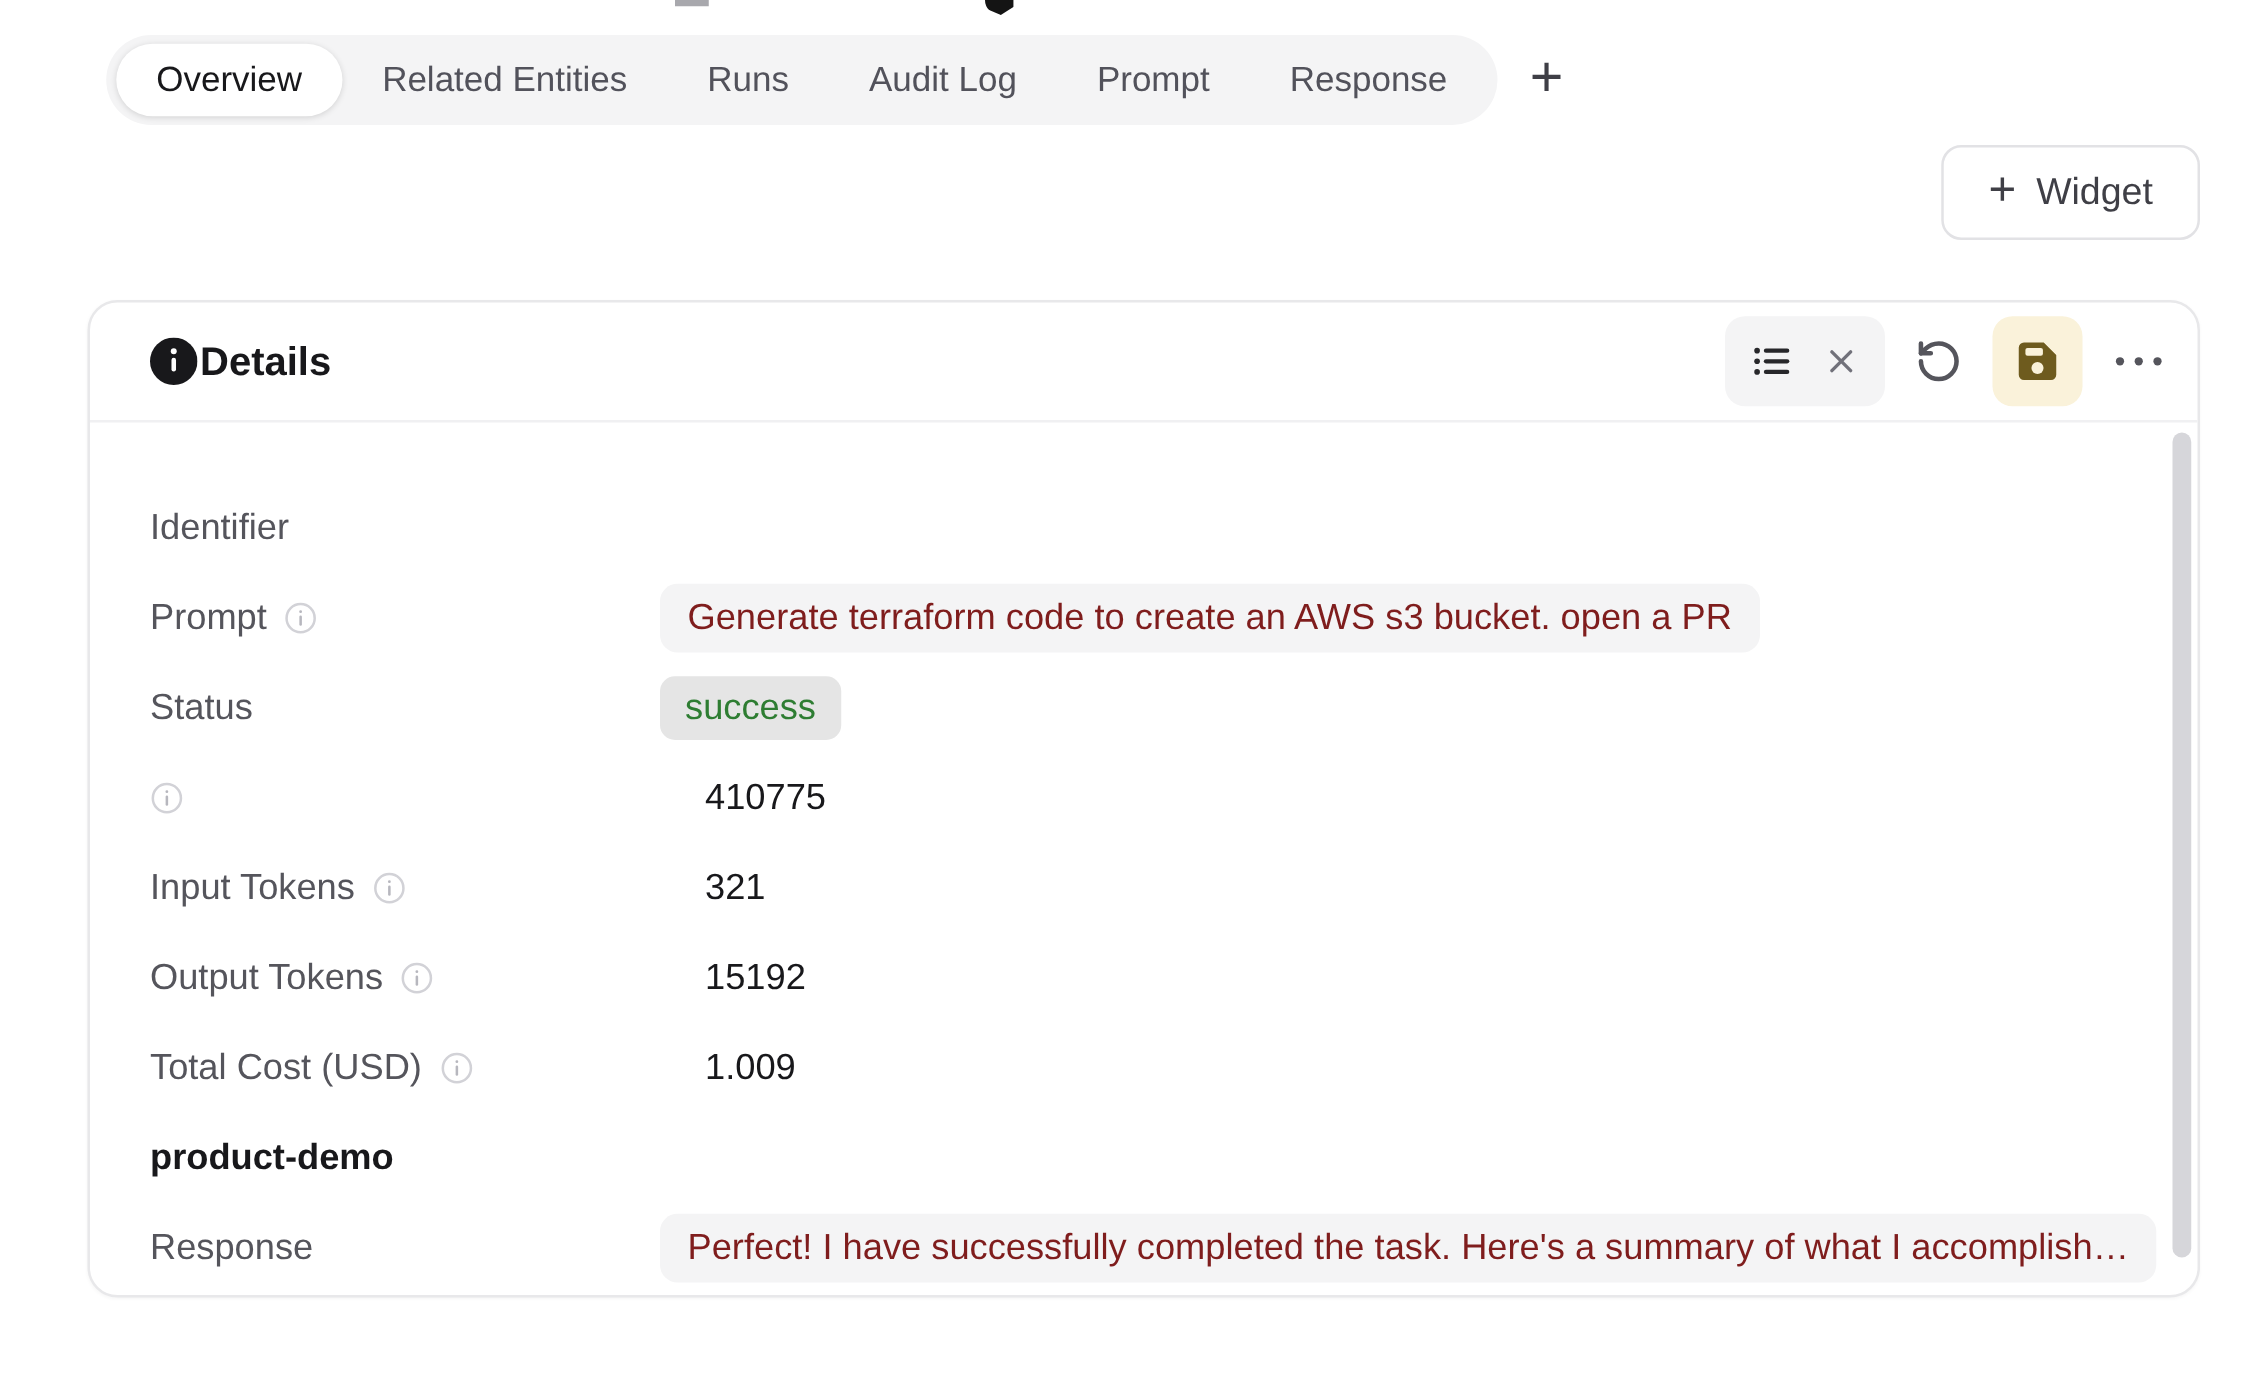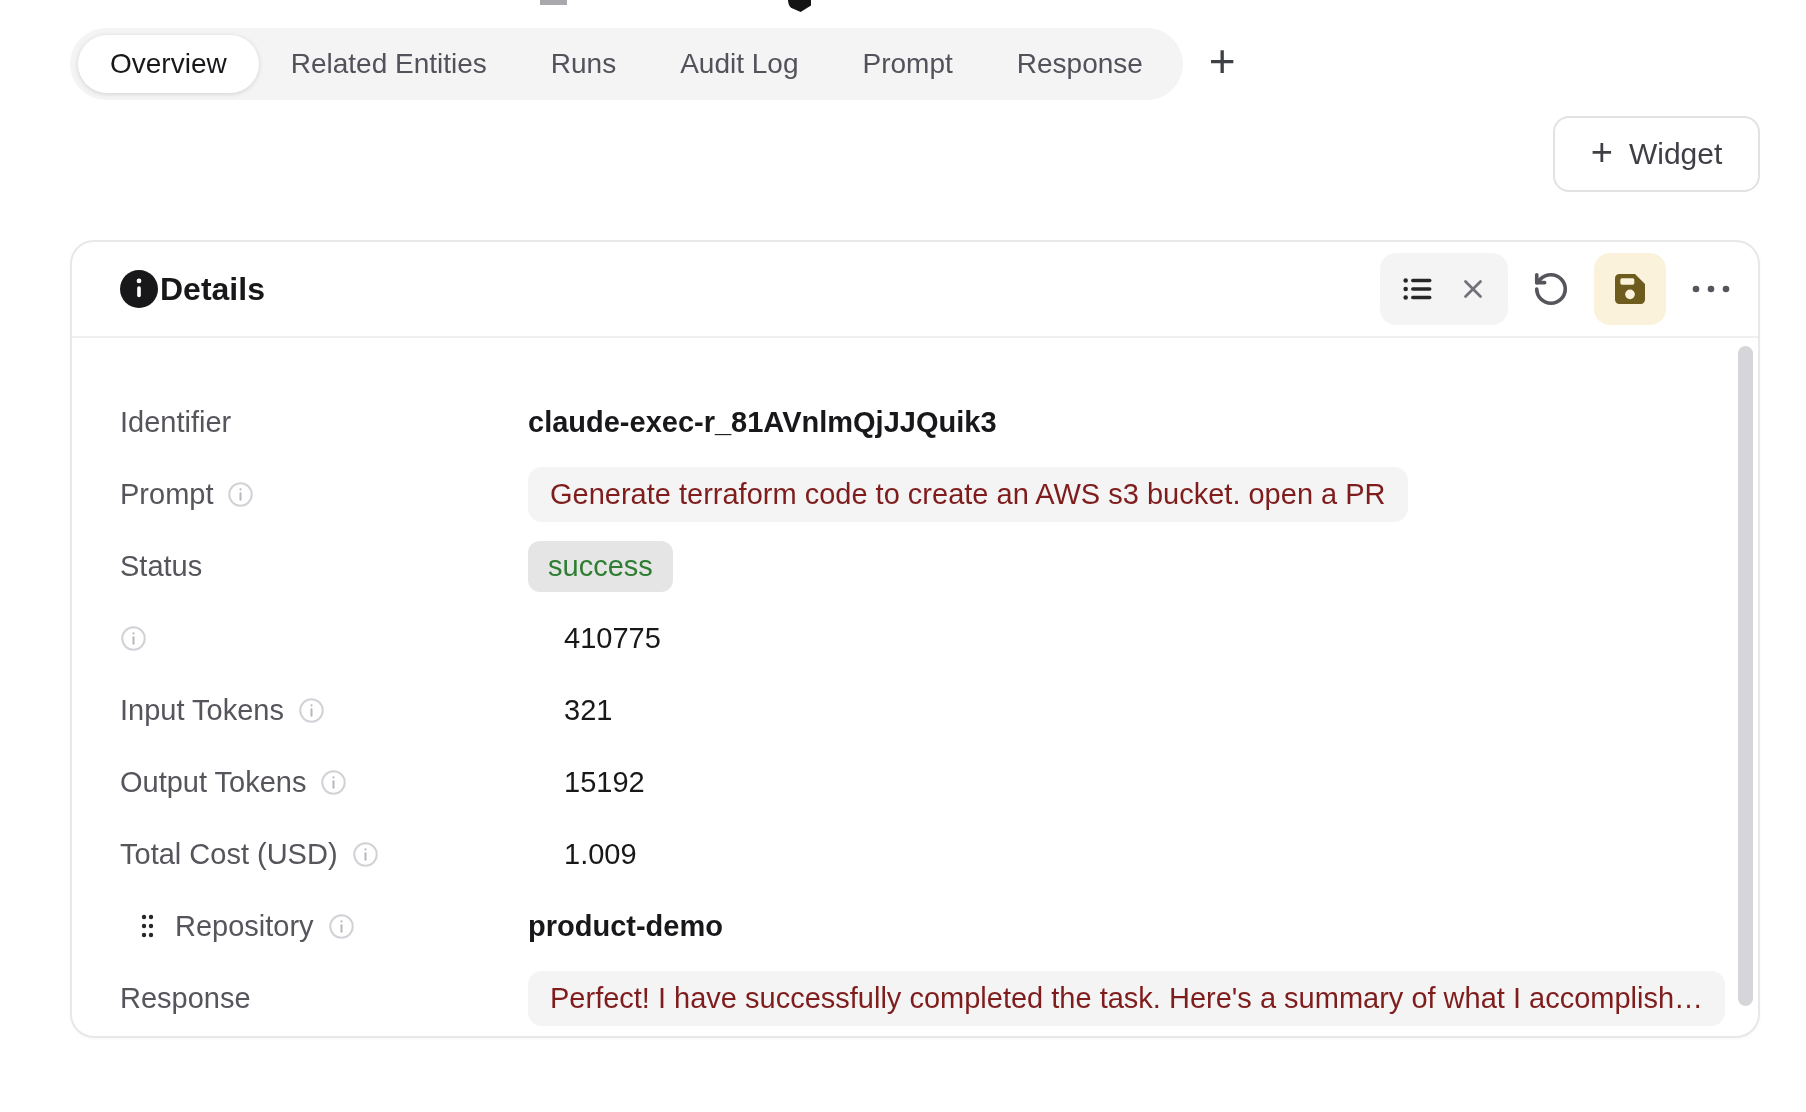--- a/index.html
+++ b/index.html
@@ -6,21 +6,21 @@
   html,body { width:1806px; height:1112px; background:#fff;
     font-family:"Liberation Sans", sans-serif; color:#18181b; overflow:hidden; }
   .page { position:relative; width:1806px; height:1112px; }
 
   
   .frag-gray { position:absolute; left:540px; top:0; width:27px; height:5px; background:#a8a8ad; }
   .frag-black { position:absolute; left:788px; top:0; width:23px; height:12px; background:#141414;
     border-radius:0 0 4px 14px; clip-path:polygon(0 0,100% 0,100% 45%,55% 100%,0 55%); }
 
   
-  .tabbar-wrap { position:absolute; left:70px; top:28px; display:flex; align-items:center; gap:26px; }
+  .tabbar-wrap { position:absolute; left:85px; top:28px; display:flex; align-items:center; gap:26px; }
   .tabbar { display:inline-flex; align-items:center; background:#f4f4f5; border-radius:40px;
     height:72px; padding:0 8px; }
   .tab { font-size:28px; color:#52525b; padding:0 32px; height:58px; display:flex; align-items:center;
     border-radius:32px; cursor:pointer; white-space:nowrap; }
   .tab.active { background:#fff; color:#18181b; box-shadow:0 1px 5px rgba(0,0,0,.14); font-weight:400; }
   .tab-add { font-size:46px; font-weight:200; color:#3f3f46; line-height:1; cursor:pointer; padding-bottom:6px; }
 
   
   .widget-btn { position:absolute; left:1553px; top:116px; width:207px; height:76px; background:#fff;
     border:2px solid #e2e2e5; border-radius:16px; display:flex; align-items:center; justify-content:center;
@@ -139,21 +139,20 @@
         </span>
       </div>
     </div>
 
     <div class="card-body">
 
       <div class="row">
         <div class="label-col">
           <span class="label">Identifier</span>
         </div>
-        <span class="val strong">claude-exec-r_81AVnlmQjJJQuik3</span>
       </div>
 
       <div class="row">
         <div class="label-col">
           <span class="label">Prompt</span>
           <span style="display:flex;">
             <svg width="27" height="27" viewBox="0 0 24 24" fill="none">
               <circle cx="12" cy="12" r="10" stroke="#d2d2d7" stroke-width="1.8"></circle>
               <line x1="12" y1="11" x2="12" y2="16.6" stroke="#b7b7be" stroke-width="1.8" stroke-linecap="round"></line>
               <circle cx="12" cy="7.4" r="1" fill="#b7b7be"></circle>
@@ -219,40 +218,20 @@
               <circle cx="12" cy="12" r="10" stroke="#d2d2d7" stroke-width="1.8"></circle>
               <line x1="12" y1="11" x2="12" y2="16.6" stroke="#b7b7be" stroke-width="1.8" stroke-linecap="round"></line>
               <circle cx="12" cy="7.4" r="1" fill="#b7b7be"></circle>
             </svg>
           </span>
         </div>
         <span class="val num">1.009</span>
       </div>
 
       <div class="row">
-        <div class="label-col indent">
-          <span class="drag-handle">
-            <svg width="15" height="26" viewBox="0 0 15 26" fill="#27272a">
-              <circle cx="4" cy="4" r="2.2"></circle>
-                <circle cx="11" cy="4" r="2.2"></circle>
-              <circle cx="4" cy="13" r="2.2"></circle>
-                <circle cx="11" cy="13" r="2.2"></circle>
-              <circle cx="4" cy="22" r="2.2"></circle>
-                <circle cx="11" cy="22" r="2.2"></circle>
-            </svg>
-          </span>
-          <span class="label">Repository</span>
-          <span style="display:flex;">
-            <svg width="27" height="27" viewBox="0 0 24 24" fill="none">
-              <circle cx="12" cy="12" r="10" stroke="#d2d2d7" stroke-width="1.8"></circle>
-              <line x1="12" y1="11" x2="12" y2="16.6" stroke="#b7b7be" stroke-width="1.8" stroke-linecap="round"></line>
-              <circle cx="12" cy="7.4" r="1" fill="#b7b7be"></circle>
-            </svg>
-          </span>
-        </div>
         <span class="val strong">product-demo</span>
       </div>
 
       <div class="row">
         <div class="label-col">
           <span class="label">Response</span>
         </div>
         <span class="val pill">Perfect! I have successfully completed the task. Here's a summary of what I accomplish…</span>
       </div>
 

